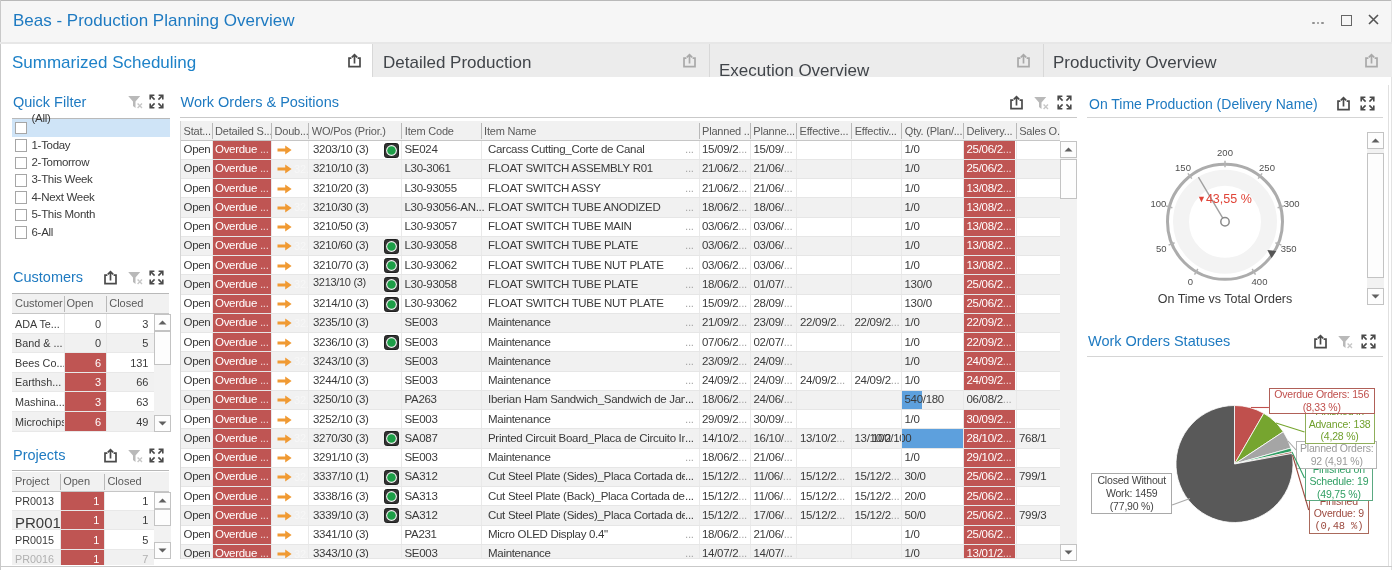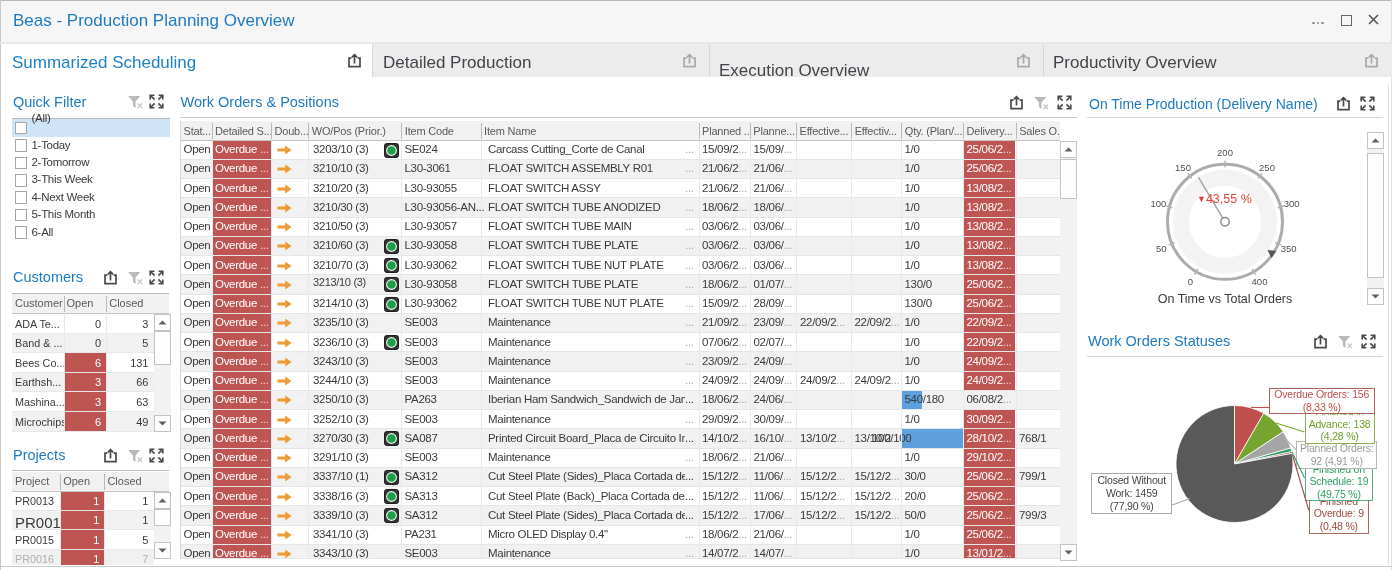--- a/index.html
+++ b/index.html
@@ -1165,21 +1165,21 @@
     <path d="M1234.5,464.0 L1292.03,453.41 A58.5,58.5 0 1 1 1234.50,405.50 Z" fill="#595959" stroke="#ffffff" stroke-width="0.8"></path>
   </svg>
 <div style="position:absolute;left:1091.3px;top:473.2px;width:80.79999999999995px;height:40.80000000000001px;background:#fff;border:1px solid #a9a9a9;box-sizing:border-box;z-index:10;font-size:10.5px;letter-spacing:-0.2px;color:#444444;text-align:center;display:flex;flex-direction:column;justify-content:center;">
     <div style="line-height:12.8px;white-space:nowrap;">Closed Without</div>
     <div style="line-height:12.8px;white-space:nowrap;">Work: 1459</div>
     <div style="line-height:12.8px;white-space:nowrap;">(77,90 %)</div>
   </div>
 <div style="position:absolute;left:1308.7px;top:494px;width:60.299999999999955px;height:39.60000000000002px;background:#fff;border:1px solid #aa6a5c;box-sizing:border-box;z-index:20;font-size:10.5px;letter-spacing:-0.2px;color:#9c4a3f;text-align:center;display:flex;flex-direction:column;justify-content:center;">
     <div style="line-height:12.8px;white-space:nowrap;">Finished</div>
     <div style="line-height:12.8px;white-space:nowrap;">Overdue: 9</div>
-    <div style="line-height:12.8px;white-space:nowrap;">(0,48 %)</div>
+    <div style="line-height:12.8px;white-space:nowrap;font-family:Liberation Mono, monospace;">(0,48 %)</div>
   </div>
 <div style="position:absolute;left:1304.5px;top:462px;width:68.70000000000005px;height:39.39999999999998px;background:#fff;border:1px solid #5aa981;box-sizing:border-box;z-index:30;font-size:10.5px;letter-spacing:-0.2px;color:#2f9e63;text-align:center;display:flex;flex-direction:column;justify-content:center;">
     <div style="line-height:12.8px;white-space:nowrap;">Finished on</div>
     <div style="line-height:12.8px;white-space:nowrap;">Schedule: 19</div>
     <div style="line-height:12.8px;white-space:nowrap;">(49,75 %)</div>
   </div>
 <div style="position:absolute;left:1296.1px;top:441px;width:81.30000000000018px;height:28.100000000000023px;background:#fff;border:1px solid #b5b5b5;box-sizing:border-box;z-index:40;font-size:10.5px;letter-spacing:-0.2px;color:#9a9a9a;text-align:center;display:flex;flex-direction:column;justify-content:center;">
     <div style="line-height:12.8px;white-space:nowrap;">Planned Orders:</div>
     <div style="line-height:12.8px;white-space:nowrap;">92 (4,91 %)</div>
   </div>

